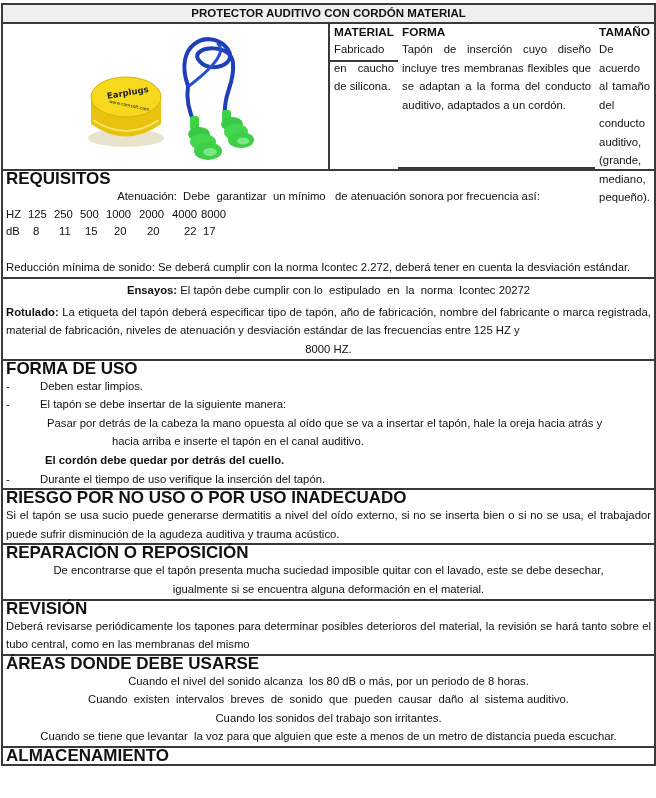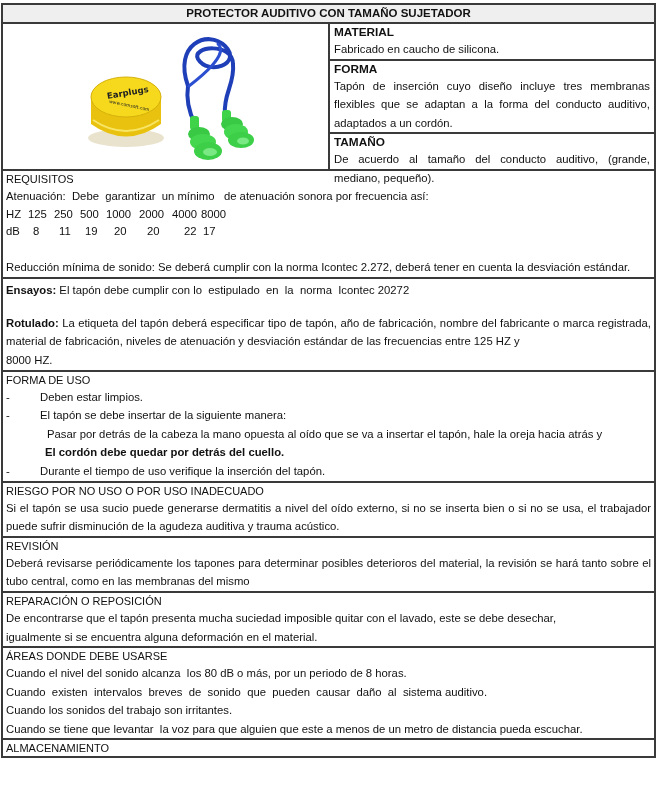--- a/index.html
+++ b/index.html
@@ -9,46 +9,46 @@
       border: 2px solid #3a3a3a; box-sizing: content-box;
       font-size: 11.3px; line-height: 18.4px;
     }
     .title-row {
       background: #efefef; text-align: center; font-weight: bold;
       height: 17px; line-height: 17px; font-size: 11.5px;
       border-bottom: 2px solid #3a3a3a;
     }
     .top-row { display: flex; height: 145px; border-bottom: 2px solid #3a3a3a; }
     .photo-cell { width: 325px; border-right: 2px solid #3a3a3a; position: relative; background: #fff; }
-    .spec-cell { flex: 1; display: flex; flex-direction: column; }
+    .spec-cell { flex: 1; display: flex; flex-direction: row; }
     .spec-block { border-bottom: 2px solid #3a3a3a; padding: 0 4px; }
     .spec-block:last-child { border-bottom: none; flex: 1; }
     .spec-head { font-weight: bold; font-size: 11.8px; line-height: 16px; }
     .spec-body { text-align: justify; line-height: 18.5px; }
     .section { border-bottom: 2px solid #3a3a3a; padding: 0 3px; }
     .section:last-child { border-bottom: none; }
-    .sec-head { font-weight: normal; font-size: 11px; line-height: 16px; }
-    .line { line-height: 18.6px; white-space: pre; }
+    .sec-head { font-weight: bold; font-size: 17px; line-height: 16px; }
+    .line { line-height: 18.6px; white-space: pre; text-align: center; }
     .just { text-align: justify; line-height: 18.6px; }
     .dash-item { display: flex; line-height: 18.6px; }
     .dash { width: 34px; flex: none; }
     .indent1 { padding-left: 41px; line-height: 18.6px; text-align: justify; }
     .indent1 .hang { display: block; padding-left: 65px; text-indent: 0; }
     .indent2 { padding-left: 39px; line-height: 18.6px; font-weight: bold; }
     .freq-table { border-collapse: collapse; }
     .freq-table td { padding: 0; line-height: 17px; height: 17px; margin-left: 20px; }
     b.inline { font-weight: bold; }
     .ear-svg { position: absolute; left: 0; top: 0; }
   </style>
 </head>
 <body>
 
 <div class="sheet">
 
-  <div class="title-row">PROTECTOR AUDITIVO CON TAMAÑO SUJETADOR</div>
+  <div class="title-row">PROTECTOR AUDITIVO CON CORDÓN MATERIAL</div>
 
   <div class="top-row">
     <div class="photo-cell">
       <svg class="ear-svg" width="325" height="145" viewBox="0 0 325 145">
 
         <ellipse cx="123" cy="114" rx="38" ry="9" fill="#e9e2cc"></ellipse>
 
         <path d="M88,73 L88,100 Q123,125 158,100 L158,73 Z" fill="#e9c20f"></path>
         <ellipse cx="123" cy="73" rx="35" ry="20" fill="#f6d91d" stroke="#d6b00a" stroke-width="1"></ellipse>
         <path d="M90,96 Q123,118 156,96" stroke="#f8e565" stroke-width="2" fill="none"></path>
@@ -104,72 +104,73 @@
         <td style="width:26px">500</td>
         <td style="width:33px">1000</td>
         <td style="width:33px">2000</td>
         <td style="width:29px">4000</td>
         <td style="width:30px">8000</td>
       </tr>
       <tr>
         <td>dB</td>
         <td style="padding-left:5px">8</td>
         <td style="padding-left:5px">11</td>
-        <td style="padding-left:5px">19</td>
+        <td style="padding-left:5px">15</td>
         <td style="padding-left:8px">20</td>
         <td style="padding-left:8px">20</td>
         <td style="padding-left:12px">22</td>
         <td style="padding-left:2px">17</td>
       </tr>
     </tbody>
       </table>
     <div style="height:18px"></div>
     <div class="just" style="padding-bottom:1px">Reducción mínima de sonido: Se deberá cumplir con la norma Icontec 2.272,  deberá tener en cuenta la desviación estándar.</div>
   </div>
 
   <div class="section" style="padding-top:2px">
     <div class="line"><b class="inline">Ensayos:</b><span> El tapón debe cumplir con lo  estipulado  en  la  norma  Icontec 20272</span></div>
-    <div class="just" style="margin-top:14px"><b class="inline">Rotulado:</b><span> La etiqueta del tapón deberá especificar tipo de tapón, año de fabricación, nombre del fabricante o marca registrada, material de fabricación, niveles de atenuación y desviación estándar de las frecuencias entre 125 HZ  y</span></div>
+    <div class="just" style="margin-top:3px"><b class="inline">Rotulado:</b><span> La etiqueta del tapón deberá especificar tipo de tapón, año de fabricación, nombre del fabricante o marca registrada, material de fabricación, niveles de atenuación y desviación estándar de las frecuencias entre 125 HZ  y</span></div>
     <div class="line">8000 HZ.</div>
   </div>
 
   <div class="section">
     <div class="sec-head">FORMA DE USO</div>
     <div class="dash-item">
       <span class="dash">-</span>
       <span>Deben estar limpios.</span>
     </div>
     <div class="dash-item">
       <span class="dash">-</span>
       <span>El tapón se debe insertar de la siguiente manera:</span>
     </div>
     <div class="indent1">
       <span>Pasar por detrás de la cabeza la mano opuesta al oído que se va a insertar el tapón, hale la oreja hacia atrás y</span>
+      <span class="hang">hacia arriba e inserte el tapón en el canal auditivo.</span>
     </div>
     <div class="indent2">El cordón debe quedar por detrás del cuello.</div>
     <div class="dash-item">
       <span class="dash">-</span>
       <span>Durante el tiempo de uso verifique la inserción del tapón.</span>
     </div>
   </div>
 
   <div class="section">
     <div class="sec-head">RIESGO POR NO USO O POR USO INADECUADO</div>
     <div class="just">Si el tapón se usa sucio puede generarse dermatitis a nivel del oído externo, si no se inserta bien o si no se usa, el trabajador  puede sufrir disminución de la agudeza auditiva y trauma acústico.</div>
   </div>
 
   <div class="section">
-    <div class="sec-head">REVISIÓN</div>
-    <div class="just">Deberá revisarse periódicamente los tapones para determinar posibles deterioros del material, la revisión se hará tanto  sobre el tubo central, como en las membranas del mismo</div>
+    <div class="sec-head">REPARACIÓN O REPOSICIÓN</div>
+    <div class="line">De encontrarse que el tapón presenta mucha suciedad imposible quitar con el lavado, este se debe desechar,</div>
+    <div class="line">igualmente si se encuentra alguna deformación en el material.</div>
   </div>
 
   <div class="section">
-    <div class="sec-head">REPARACIÓN O REPOSICIÓN</div>
-    <div class="line">De encontrarse que el tapón presenta mucha suciedad imposible quitar con el lavado, este se debe desechar,</div>
-    <div class="line">igualmente si se encuentra alguna deformación en el material.</div>
+    <div class="sec-head">REVISIÓN</div>
+    <div class="just">Deberá revisarse periódicamente los tapones para determinar posibles deterioros del material, la revisión se hará tanto  sobre el tubo central, como en las membranas del mismo</div>
   </div>
 
   <div class="section">
     <div class="sec-head">ÁREAS DONDE DEBE USARSE</div>
     <div class="line">Cuando el nivel del sonido alcanza  los 80 dB o más, por un periodo de 8 horas.</div>
     <div class="line">Cuando  existen  intervalos  breves  de  sonido  que  pueden  causar  daño  al  sistema auditivo.</div>
     <div class="line">Cuando los sonidos del trabajo son irritantes.</div>
     <div class="line">Cuando se tiene que levantar  la voz para que alguien que este a menos de un metro de distancia pueda escuchar.</div>
   </div>
 

